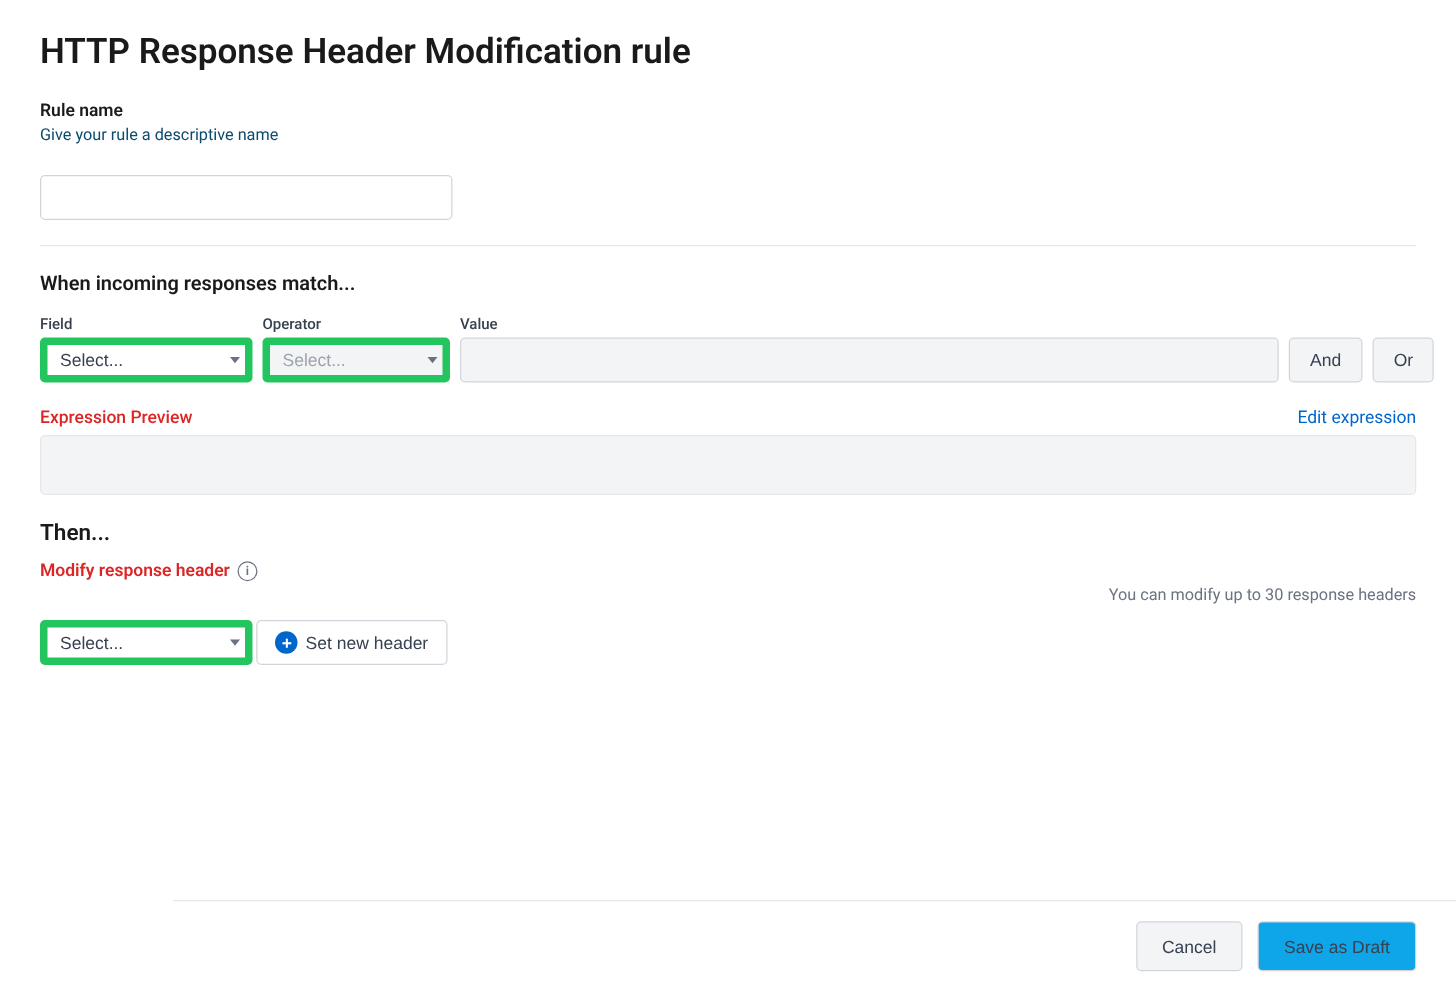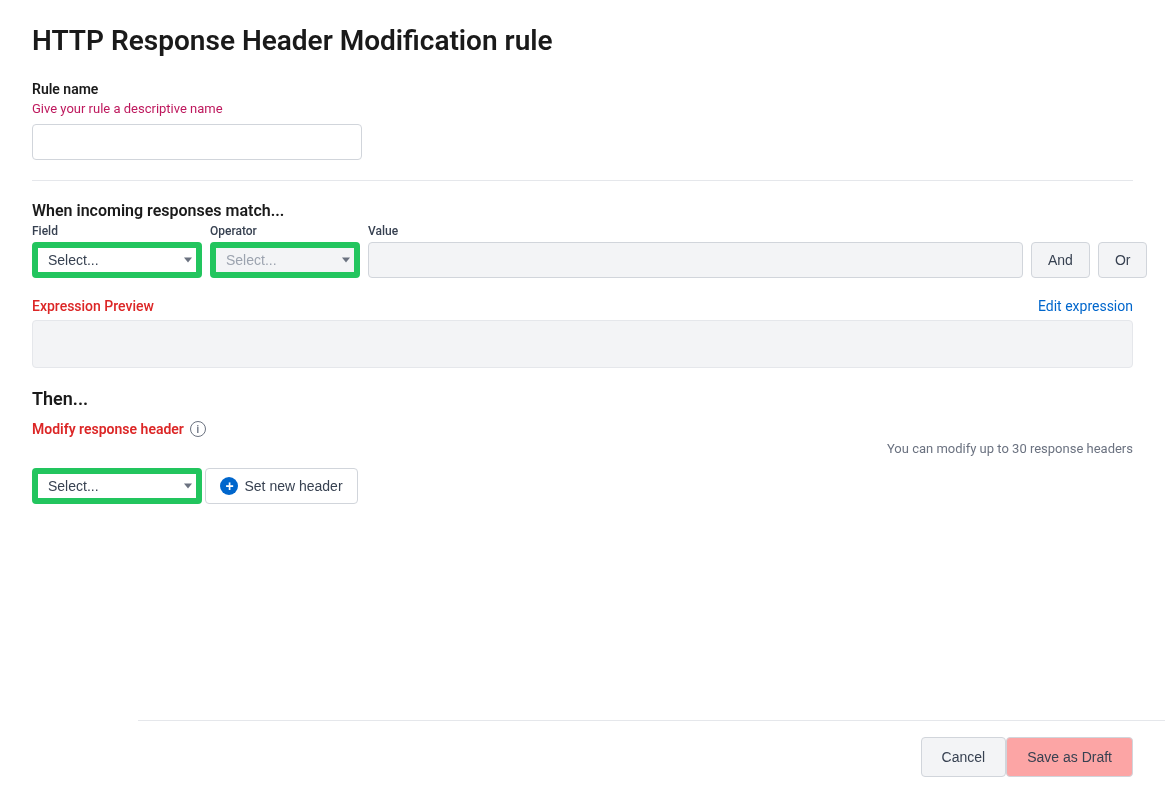--- a/index.html
+++ b/index.html
@@ -31,22 +31,22 @@
 
     .field-label {
       font-size: 14px;
       font-weight: 600;
       color: #1a1a1a;
       margin-bottom: 4px;
     }
 
     .field-hint {
       font-size: 13px;
-      color: #be185d;
-      margin-bottom: 8px;
+      color: #0c4a6e;
+      margin-bottom: 24px;
     }
 
     .text-input {
       width: 330px;
       height: 36px;
       border: 1px solid #d1d5db;
       border-radius: 4px;
       padding: 0 10px;
       font-size: 14px;
       color: #1a1a1a;
@@ -56,21 +56,21 @@
     .divider {
       border: none;
       border-top: 1px solid #e5e7eb;
       margin: 20px 0;
     }
 
     .section-heading {
       font-size: 16px;
       font-weight: 600;
       color: #1a1a1a;
-      margin-bottom: 4px;
+      margin-bottom: 16px;
     }
 
     .filter-row {
       display: flex;
       align-items: flex-end;
       gap: 8px;
       margin-bottom: 16px;
     }
 
     .filter-col {
@@ -265,20 +265,21 @@
     }
 
     .footer-actions {
       position: fixed;
       bottom: 0;
       right: 0;
       width: 1027px;
       padding: 16px 32px;
       display: flex;
       justify-content: flex-end;
+      gap: 12px;
       background: #ffffff;
       border-top: 1px solid #e5e7eb;
     }
 
     .btn-cancel {
       height: 40px;
       padding: 0 20px;
       border: 1px solid #d1d5db;
       border-radius: 4px;
       font-size: 14px;
@@ -288,21 +289,21 @@
       cursor: pointer;
     }
 
     .btn-save-draft {
       height: 40px;
       padding: 0 20px;
       border: 1px solid #d1d5db;
       border-radius: 4px;
       font-size: 14px;
       font-weight: 500;
-      background: #fca5a5;
+      background: #0ea5e9;
       color: #374151;
       cursor: pointer;
     }
 
     .btn-deploy {
       height: 40px;
       padding: 0 24px;
       border: none;
       border-radius: 4px;
       font-size: 14px;

